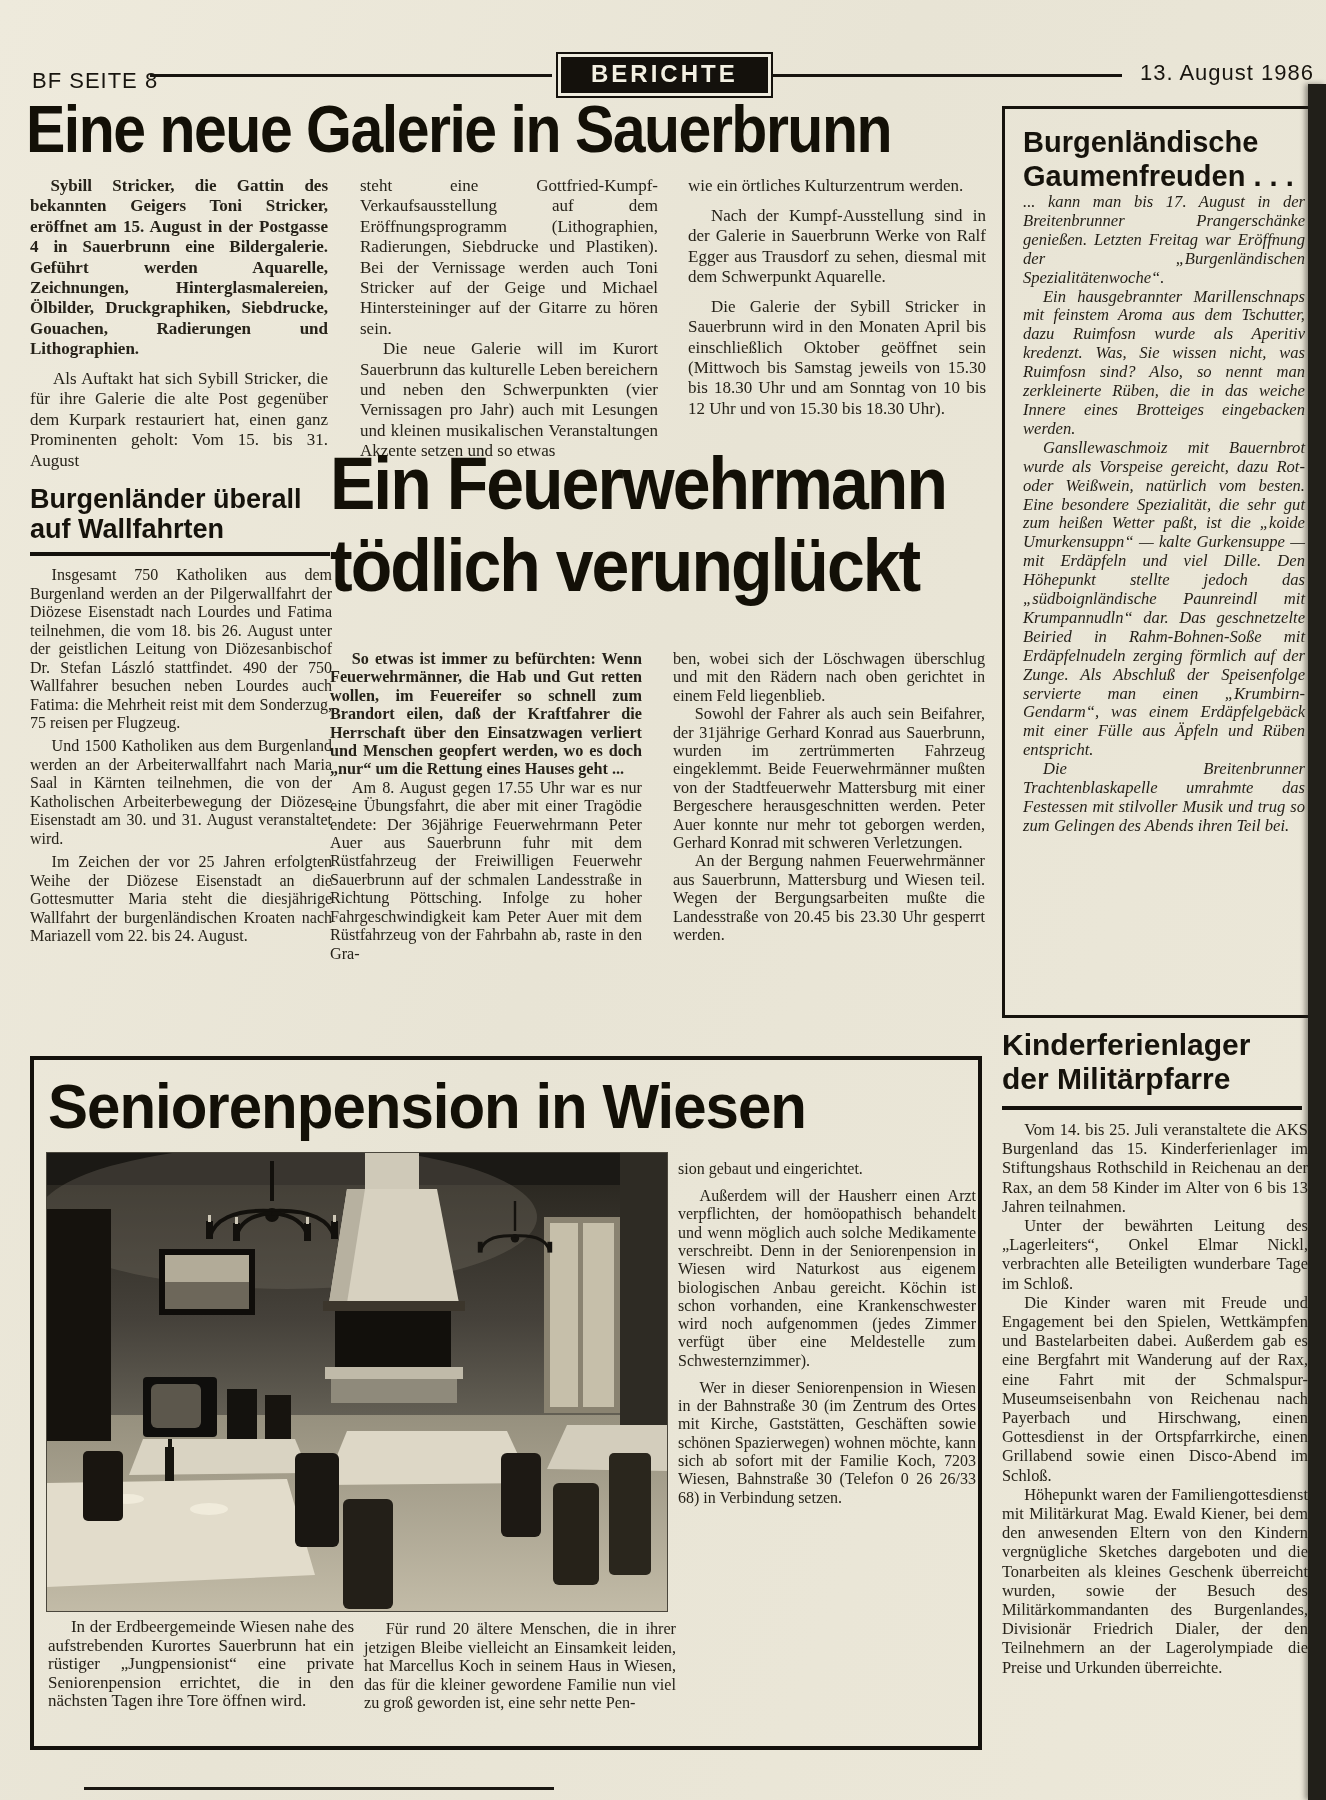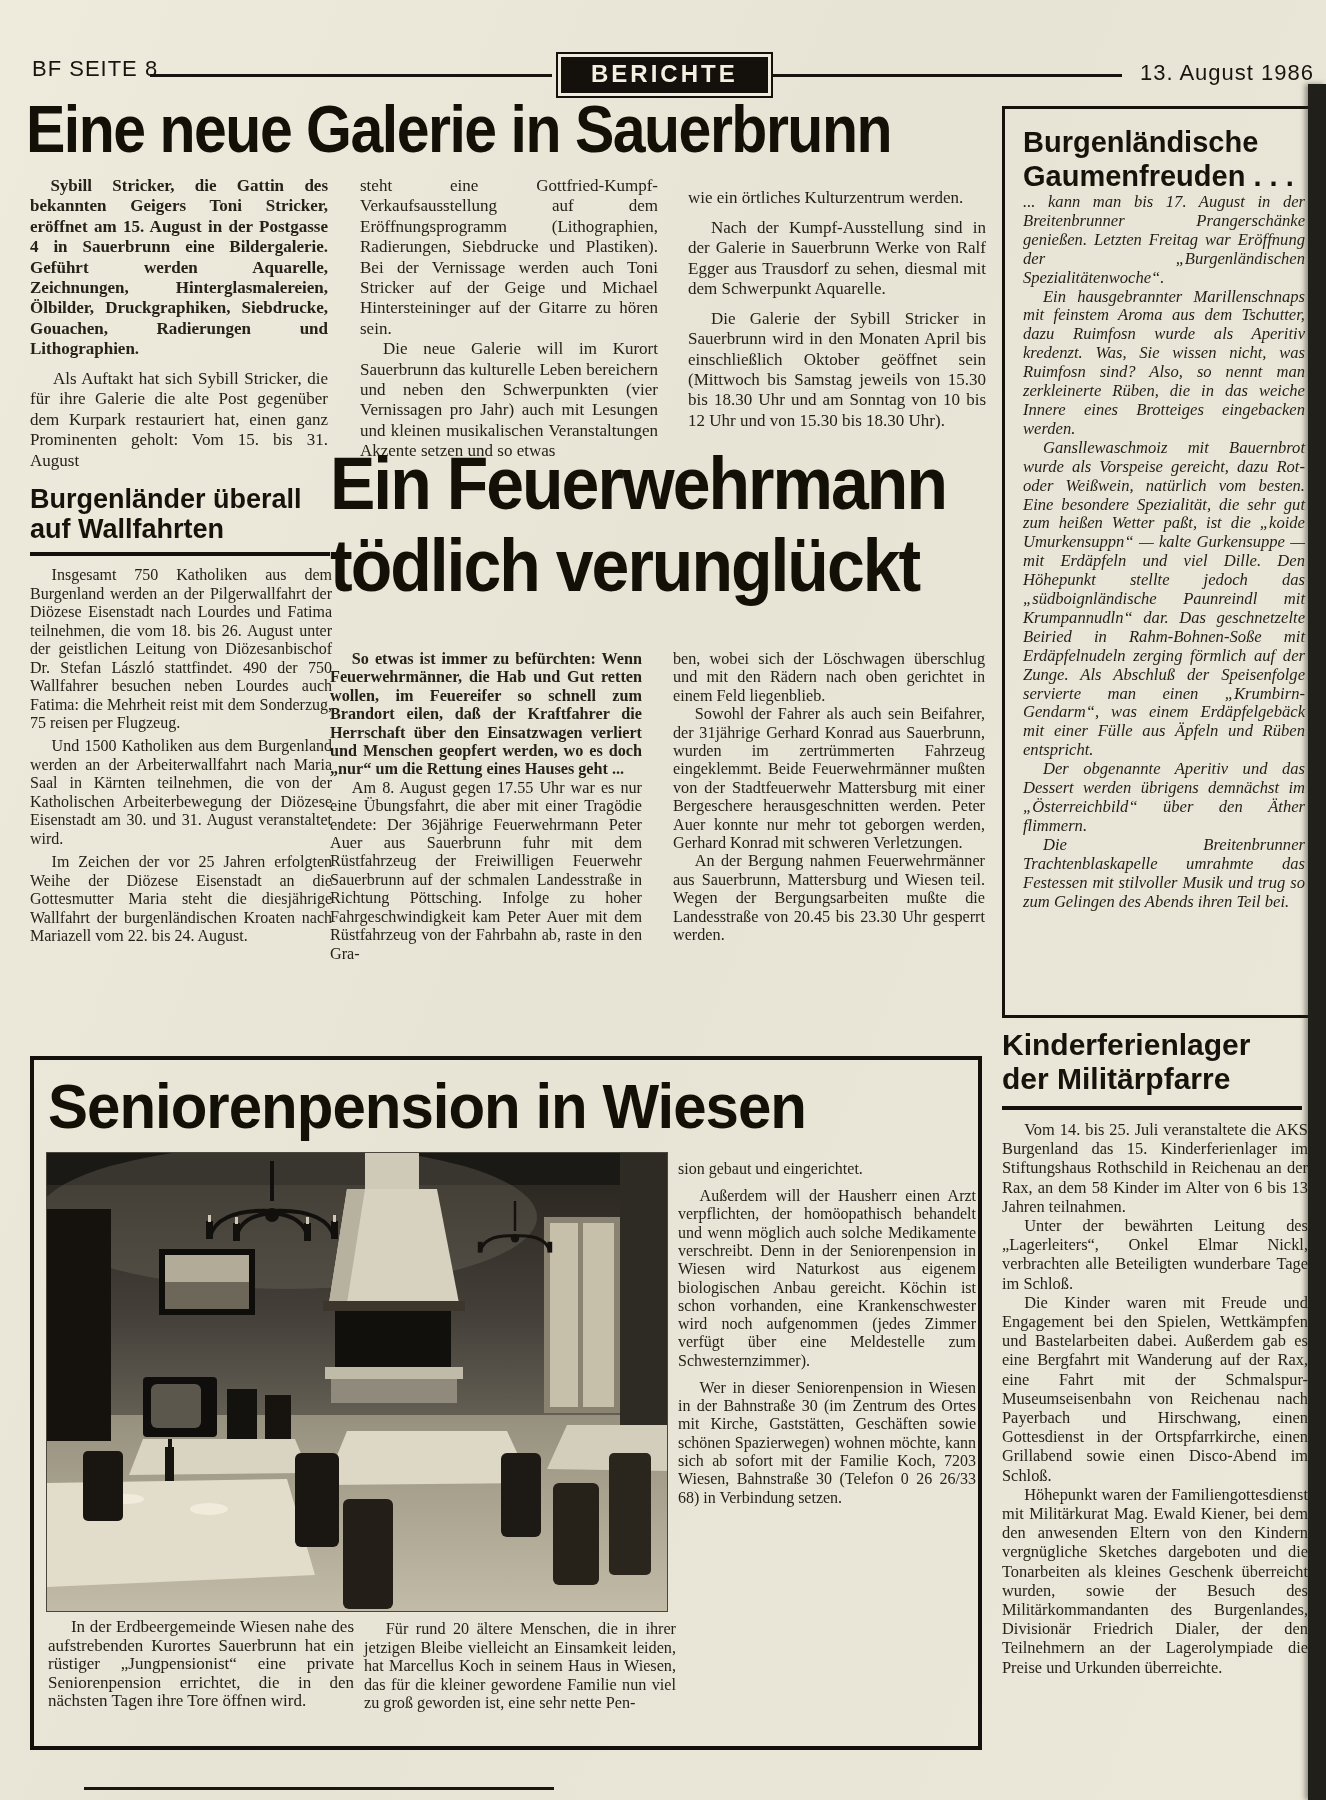--- a/index.html
+++ b/index.html
@@ -67,40 +67,40 @@
   
   #edge-strip{left:1308px;top:84px;width:18px;height:1716px;background:#211f19;
     box-shadow:-3px 0 5px rgba(40,36,28,.45);z-index:6;}
   #bottom-line{left:84px;top:1787px;width:470px;height:3px;background:#1a1712;}
 </style>
 </head>
 <body>
 
 <div class="page">
 
-  <div class="abs mast-label" style="left:32px;top:56px;">BF SEITE 8</div>
+  <div class="abs mast-label" style="left:32px;top:68px;">BF SEITE 8</div>
   <div class="abs rule" style="left:150px;top:74px;width:402px;"></div>
   <div class="abs section-box" style="left:556px;top:52px;">
     <div class="section-inner">BERICHTE</div>
   </div>
   <div class="abs rule" style="left:772px;top:74px;width:350px;"></div>
   <div class="abs mast-label" style="left:1128px;top:60px;width:186px;text-align:right;">13. August 1986</div>
 
   <div id="galerie-headline" class="abs h-display">Eine neue Galerie in Sauerbrunn</div>
 
   <div class="abs bodytext gapped gal-col" style="left:30px;">
     <p class="lead" style="text-indent:1.2em;">Sybill Stricker, die Gattin des bekannten Geigers Toni Stricker, eröffnet am 15. August in der Postgasse 4 in Sauerbrunn eine Bildergalerie. Geführt werden Aquarelle, Zeichnungen, Hinterglasmalereien, Ölbilder, Druckgraphiken, Siebdrucke, Gouachen, Radierungen und Lithographien.</p>
     <p>Als Auftakt hat sich Sybill Stricker, die für ihre Galerie die alte Post gegenüber dem Kurpark restauriert hat, einen ganz Prominenten geholt: Vom 15. bis 31. August</p>
   </div>
   <div class="abs bodytext tight gal-col" style="left:360px;">
     <p style="text-indent:0;">steht eine Gottfried-Kumpf-Verkaufsausstellung auf dem Eröffnungsprogramm (Lithographien, Radierungen, Siebdrucke und Plastiken). Bei der Vernissage werden auch Toni Stricker auf der Geige und Michael Hintersteininger auf der Gitarre zu hören sein.</p>
     <p>Die neue Galerie will im Kurort Sauerbrunn das kulturelle Leben bereichern und neben den Schwerpunkten (vier Vernissagen pro Jahr) auch mit Lesungen und kleinen musikalischen Veranstaltungen Akzente setzen und so etwas</p>
   </div>
   <div class="abs bodytext gapped gal-col" style="left:688px;">
-    <p style="text-indent:0;margin-top:12px;">wie ein örtliches Kulturzentrum werden.</p>
+    <p style="text-indent:0;">wie ein örtliches Kulturzentrum werden.</p>
     <p>Nach der Kumpf-Ausstellung sind in der Galerie in Sauerbrunn Werke von Ralf Egger aus Trausdorf zu sehen, diesmal mit dem Schwerpunkt Aquarelle.</p>
     <p>Die Galerie der Sybill Stricker in Sauerbrunn wird in den Monaten April bis einschließlich Oktober geöffnet sein (Mittwoch bis Samstag jeweils von 15.30 bis 18.30 Uhr und am Sonntag von 10 bis 12 Uhr und von 15.30 bis 18.30 Uhr).</p>
   </div>
 
   <div id="wall-title" class="abs h-col">
     <span>Burgenländer überall</span><br>
     <span>auf Wallfahrten</span>
   </div>
   <div id="wall-rule" class="abs thickrule"></div>
   <div id="wall-text" class="abs bodytext">
@@ -125,21 +125,20 @@
 
   <div id="gaumen-box" class="abs">
     <div class="h-col title">
       <span>Burgenländische</span><br>
       <span>Gaumenfreuden . . .</span>
     </div>
     <div class="txt ital">
       <p style="text-indent:0;">... kann man bis 17. August in der Breitenbrunner Prangerschänke genießen. Letzten Freitag war Eröffnung der „Burgenländischen Spezialitätenwoche“.</p>
       <p>Ein hausgebrannter Marillenschnaps mit feinstem Aroma aus dem Tschutter, dazu Ruimfosn wurde als Aperitiv kredenzt. Was, Sie wissen nicht, was Ruimfosn sind? Also, so nennt man zerkleinerte Rüben, die in das weiche Innere eines Brotteiges eingebacken werden.</p>
       <p>Gansllewaschmoiz mit Bauernbrot wurde als Vorspeise gereicht, dazu Rot- oder Weißwein, natürlich vom besten. Eine besondere Spezialität, die sehr gut zum heißen Wetter paßt, ist die „koide Umurkensuppn“ — kalte Gurkensuppe — mit Erdäpfeln und viel Dille. Den Höhepunkt stellte jedoch das „südboignländische Paunreindl mit Krumpannudln“ dar. Das geschnetzelte Beiried in Rahm-Bohnen-Soße mit Erdäpfelnudeln zerging förmlich auf der Zunge. Als Abschluß der Speisenfolge servierte man einen „Krumbirn-Gendarm“, was einem Erdäpfelgebäck mit einer Fülle aus Äpfeln und Rüben entspricht.</p>
-      <p>Der obgenannte Aperitiv und das Dessert werden übrigens demnächst im „Österreichbild“ über den Äther flimmern.</p>
       <p>Die Breitenbrunner Trachtenblaskapelle umrahmte das Festessen mit stilvoller Musik und trug so zum Gelingen des Abends ihren Teil bei.</p>
     </div>
   </div>
 
   <div id="senior-box" class="abs">
     <div id="senior-headline" class="abs h-display">Seniorenpension in Wiesen</div>
 
     <svg id="senior-photo" class="abs" viewBox="0 0 620 458" preserveAspectRatio="none">
       <defs>
         <linearGradient id="gWall" x1="0" y1="0" x2="0" y2="1">

